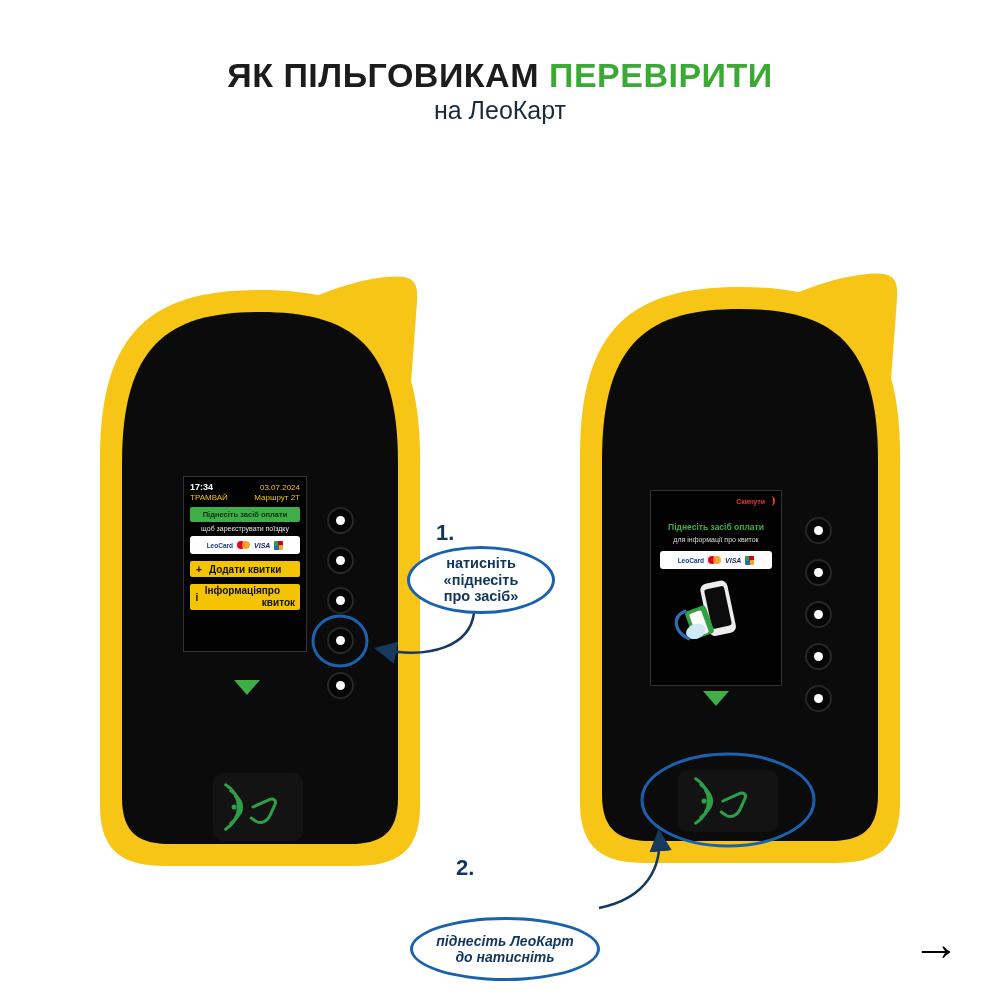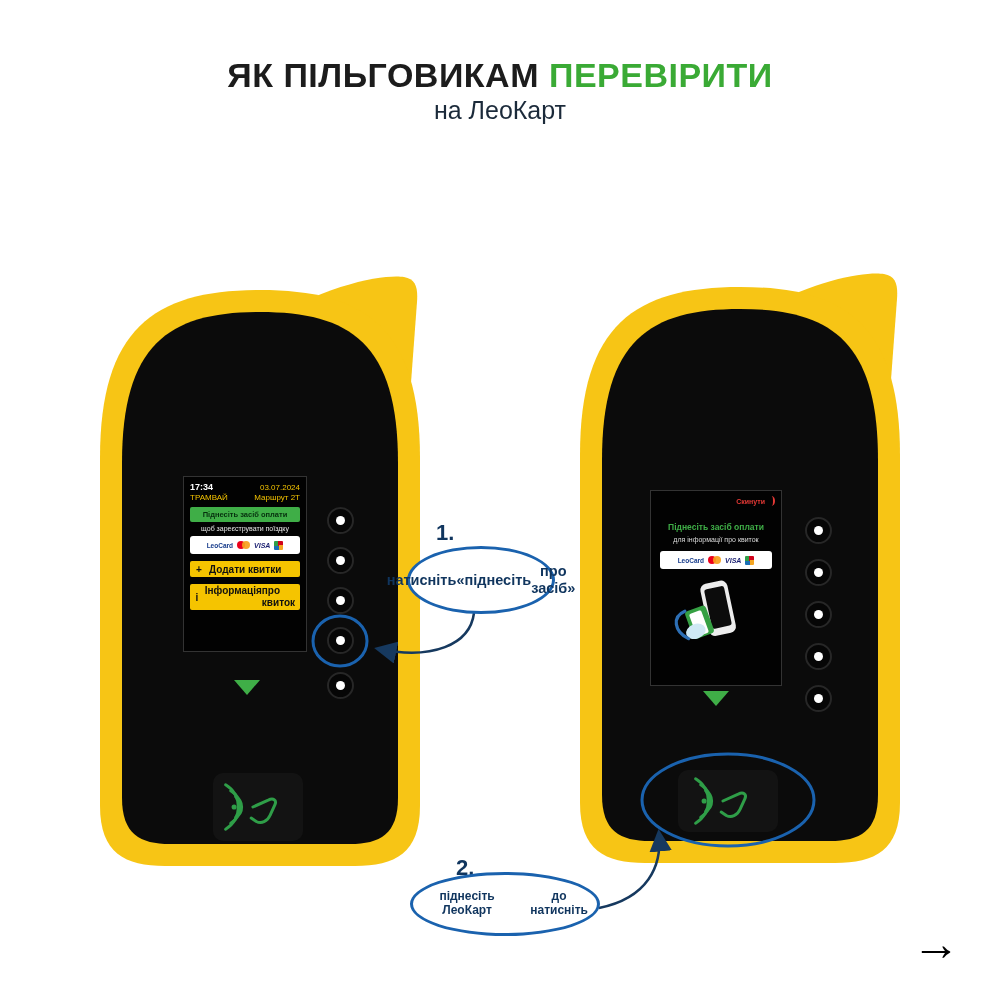--- a/index.html
+++ b/index.html
@@ -69,24 +69,24 @@
               border-top:15px solid #3fae47; }
 
   .nfc-panel { position:absolute; background:#131313; border-radius:10px;
                display:flex; align-items:center; justify-content:center; }
   #device-left .nfc-panel { left:113px; top:505px; width:90px; height:68px; }
   #device-right .nfc-panel { left:98px; top:505px; width:100px; height:62px; }
 
   
   .annotations { position:absolute; left:0; top:0; width:1000px; height:1000px; pointer-events:none; }
   .bubble { position:absolute; background:#ffffff; border:3px solid #1a62ae; border-radius:50%;
-            display:flex; align-items:center; justify-content:center;
+            display:flex; flex-direction:column; align-items:center; justify-content:center;
             text-align:center; color:#10355e; font-weight:700; line-height:1.15; }
   #bubble-1 { left:407px; top:546px; width:148px; height:68px; font-size:14.5px; }
-  #bubble-2 { left:410px; top:872px; width:190px; height:64px; font-size:12px; }
+  #bubble-2 { left:410px; top:917px; width:190px; height:64px; font-size:14px;font-style:italic; }
   .b-num { position:absolute; font-size:22px; font-weight:800; color:#10355e; }
   #num-1 { left:436px; top:520px; }
   #num-2 { left:456px; top:855px; }
 
   .next-arrow { position:absolute; left:912px; top:916px; font-size:48px; font-weight:600;
                 color:#000; cursor:pointer; }
 </style>
 </head>
 <body>
 

